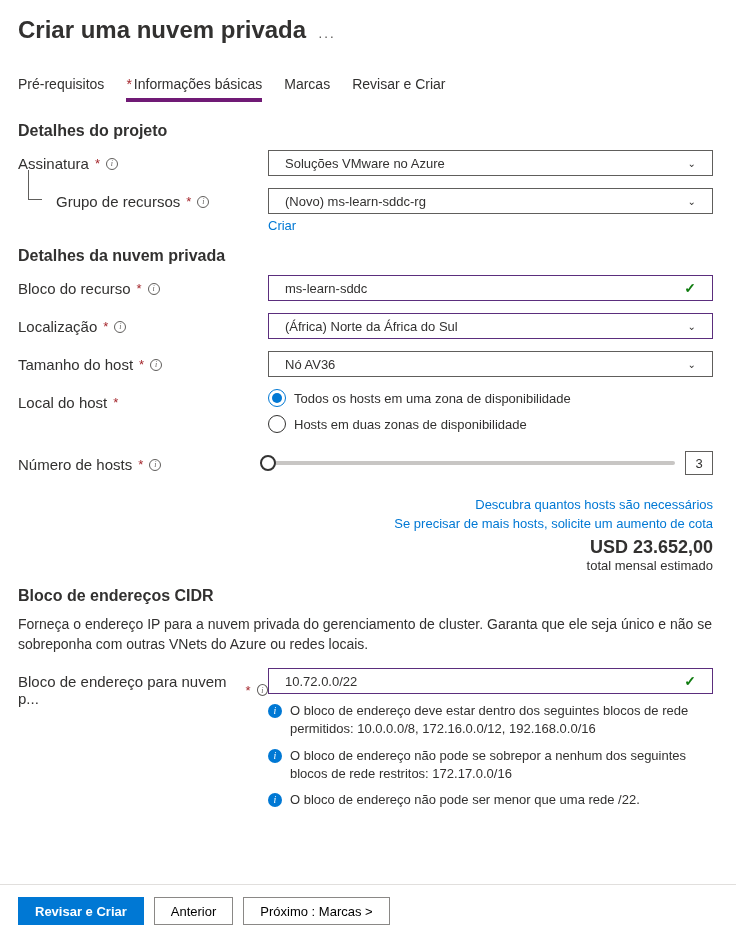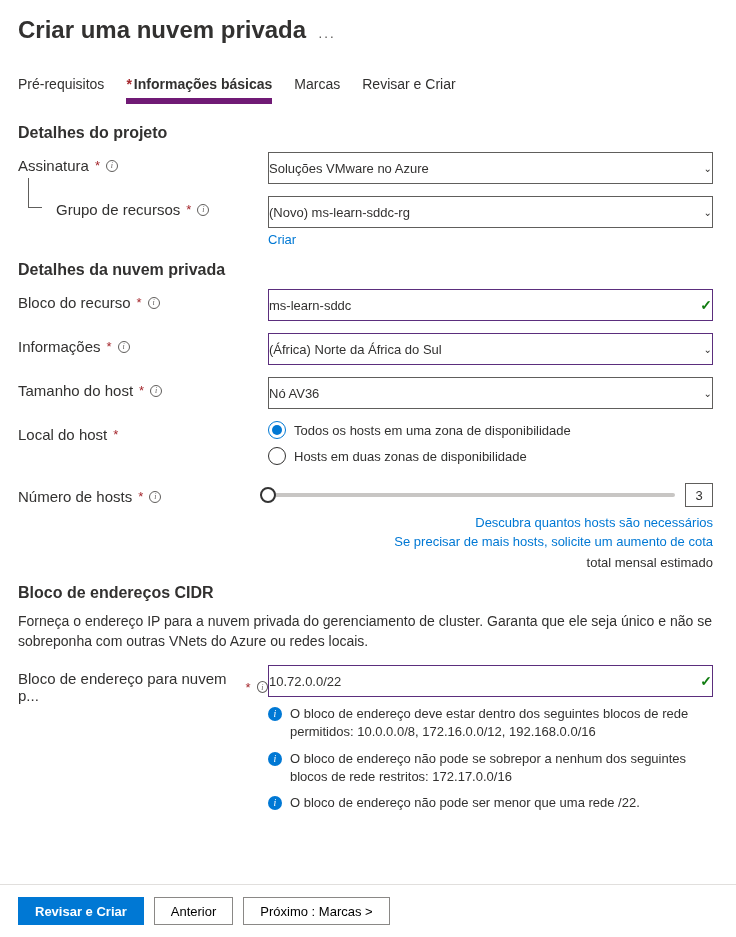--- a/index.html
+++ b/index.html
@@ -2,49 +2,49 @@
 <html><head>
 <meta charset="utf-8">
 <style>
 * { box-sizing: border-box; margin: 0; padding: 0; }
 body { font-family: "Segoe UI", Arial, sans-serif; font-size: 13px; color: #323130; padding: 16px 18px 70px 18px; width: 736px; background: #fff; }
 .page-title-row { display: flex; align-items: flex-end; gap: 12px; margin-bottom: 32px; }
 .page-title { font-size: 24px; font-weight: 600; }
 .ellipsis-icon { color: #605e5c; font-size: 14px; letter-spacing: 1px; cursor: pointer; }
 .tabs { display: flex; gap: 22px; border-bottom: none; margin-bottom: 20px; }
 .tab { font-size: 14px; padding-bottom: 6px; cursor: pointer; color: #323130; }
-.tab.active { border-bottom: 6px solid #701a75; font-weight: 700; }
+.tab.active { border-bottom: 4px solid #701a75; font-weight: 400; }
 .tab .req { color: #a4262c; margin-right: 2px; }
 .section-title { font-size: 16px; font-weight: 600; margin: 14px 0 10px 0; }
 .form-row { display: flex; align-items: flex-start; margin-bottom: 12px; }
 .form-label-col { width: 250px; padding-top: 5px; display: flex; align-items: center; gap: 6px; }
 .form-label-col.indent { padding-left: 38px; position: relative; }
 .indent-line { position: absolute; left: 10px; top: -18px; width: 14px; height: 30px; border-left: 1px solid #605e5c; border-bottom: 1px solid #605e5c; }
 .form-label { font-size: 15px; }
 .req-star { color: #a4262c; }
 .info-icon { width: 12px; height: 12px; border: 1px solid #605e5c; border-radius: 50%; display: inline-flex; align-items: center; justify-content: center; font-size: 8px; color: #605e5c; font-style: italic; font-family: Georgia, serif; cursor: pointer; }
 .info-icon-blue { width: 14px; height: 14px; border-radius: 50%; background: #0078d4; color: #fff; display: inline-flex; align-items: center; justify-content: center; font-size: 10px; font-style: italic; font-family: Georgia, serif; flex-shrink: 0; margin-top: 2px; }
 .form-control-col { flex: 1; max-width: 445px; }
-.select-box, .input-box { width: 100%; height: 32px; border: 1px solid #605e5c; padding: 0 0; display: flex; align-items: center; justify-content: space-between; font-size: 13px; cursor: pointer; background: #fff; }
+.select-box, .input-box { width: 100%; height: 26px; border: 1px solid #605e5c; padding: 0 16px; display: flex; align-items: center; justify-content: space-between; font-size: 13px; cursor: pointer; background: #fff; }
 .input-box.validated { border-color: #5b2e7d; }
 .chevron { font-size: 10px; color: #323130; }
 .check-icon { color: #107c10; font-size: 14px; font-weight: bold; }
 .link { color: #0078d4; font-size: 13px; cursor: pointer; margin-top: 4px; display: inline-block; }
 .radio-group { display: flex; flex-direction: column; gap: 8px; }
 .radio-row { display: flex; align-items: center; gap: 8px; }
 .radio { width: 18px; height: 18px; border: 1px solid #323130; border-radius: 50%; display: flex; align-items: center; justify-content: center; cursor: pointer; flex-shrink: 0; }
 .radio.checked { border-color: #0078d4; }
 .radio-dot { width: 10px; height: 10px; background: #0078d4; border-radius: 50%; }
 .radio-label { font-size: 13px; }
 .radio-desc { font-size: 13px; color: #605e5c; margin-top: 2px; }
 .slider-row { display: flex; align-items: center; gap: 10px; }
 .slider-track { flex: 1; height: 4px; background: #c8c6c4; position: relative; border-radius: 2px; cursor: pointer; }
 .slider-thumb { position: absolute; left: 0; top: 50%; transform: translate(-50%,-50%); width: 16px; height: 16px; background: #fff; border: 2px solid #333; border-radius: 50%; }
 .slider-value { width: 28px; height: 24px; border: 1px solid #605e5c; text-align: center; font-size: 13px; display: flex; align-items: center; justify-content: center; }
-.links-right { text-align: right; margin-top: 8px; }
+.links-right { text-align: right; margin-top: 22px; }
 .links-right .link { display: block; }
 .price-row { text-align: right; margin-top: 6px; }
 .price { font-size: 18px; font-weight: 600; }
 .price-desc { font-size: 13px; color: #323130; }
 .desc-text { font-size: 14px; color: #323130; margin-bottom: 14px; line-height: 1.4; }
 .info-msg { display: flex; gap: 8px; margin-top: 8px; line-height: 1.4; font-size: 13px; }
 .footer { position: fixed; bottom: 0; left: 0; width: 736px; border-top: 1px solid #e1dfdd; padding: 12px 18px; background: #fff; display: flex; gap: 10px; }
 .btn { height: 28px; padding: 0 16px; font-size: 13px; cursor: pointer; border: 1px solid #8a8886; background: #fff; }
 .btn.primary { background: #0078d4; color: #fff; border-color: #0078d4; font-weight: 600; }
 </style>
@@ -106,21 +106,21 @@
   <div class="form-control-col">
     <div class="input-box validated">
       <span>ms-learn-sddc</span>
       <span class="check-icon">✓</span>
     </div>
   </div>
 </div>
 
 <div class="form-row">
   <div class="form-label-col">
-    <span class="form-label">Informações</span>
+    <span class="form-label">Localização</span>
     <span class="req-star">*</span>
     <span class="info-icon">i</span>
   </div>
   <div class="form-control-col">
     <div class="select-box" style="border-color:#5b2e7d">
       <span>(África) Norte da África do Sul</span>
       <span class="chevron">⌄</span>
     </div>
   </div>
 </div>
@@ -173,20 +173,21 @@
       <div class="slider-track">
         <div class="slider-thumb"></div>
       </div>
       <div class="slider-value">3</div>
     </div>
     <div class="links-right">
       <span class="link">Descubra quantos hosts são necessários</span>
       <span class="link">Se precisar de mais hosts, solicite um aumento de cota</span>
     </div>
     <div class="price-row">
+      <div class="price">USD 23.652,00</div>
       <div class="price-desc">total mensal estimado</div>
     </div>
   </div>
 </div>
 
 <div class="section-title">Bloco de endereços CIDR</div>
 <div class="desc-text">Forneça o endereço IP para a nuvem privada do gerenciamento de cluster. Garanta que ele seja único e não se sobreponha com outras VNets do Azure ou redes locais.</div>
 
 <div class="form-row">
   <div class="form-label-col">

